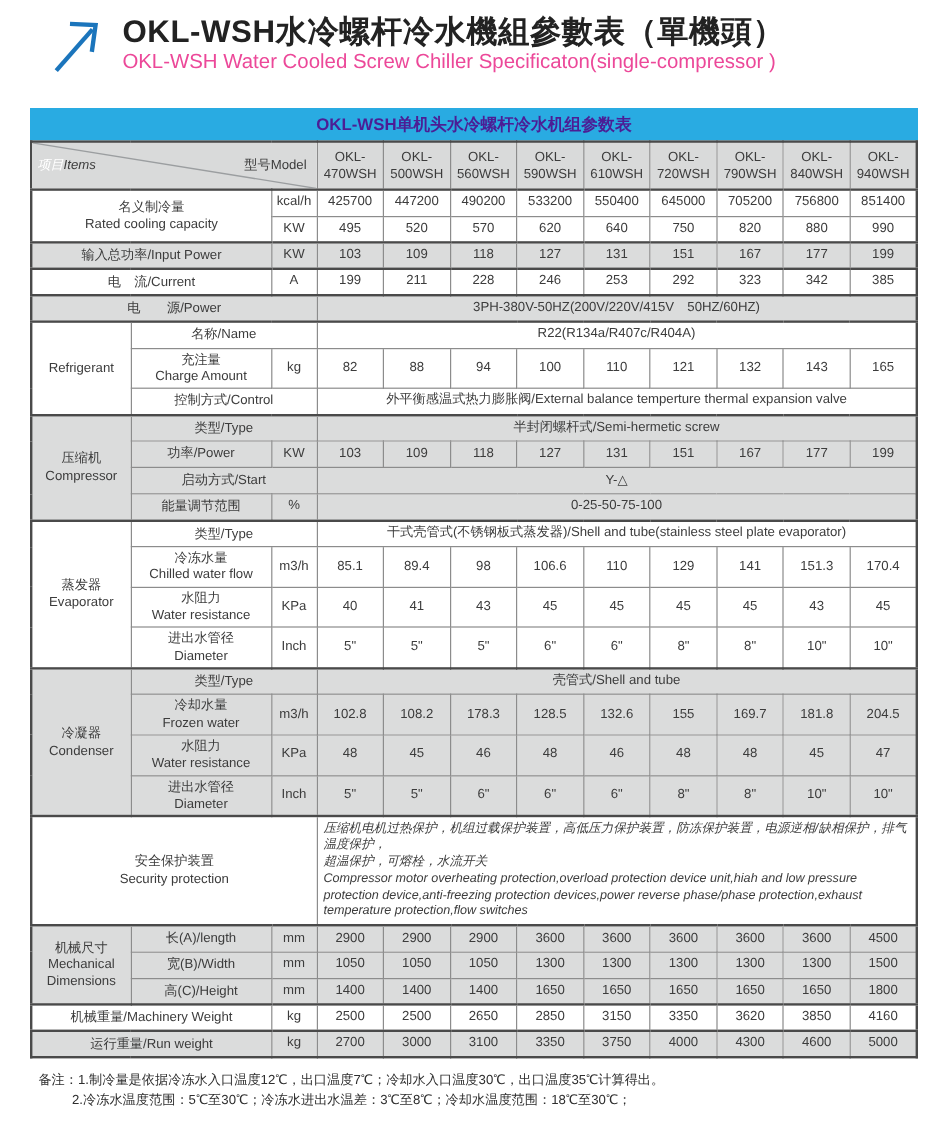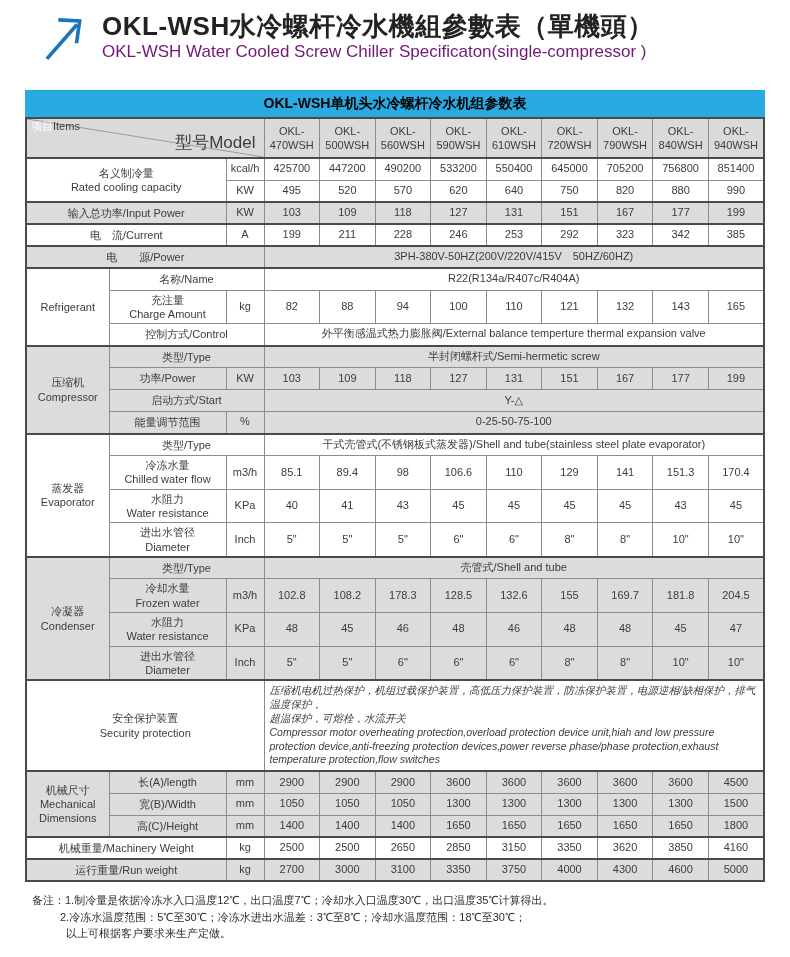--- a/index.html
+++ b/index.html
@@ -3,44 +3,44 @@
 <meta charset="utf-8">
 <style>
   html,body{margin:0;padding:0;background:#ffffff;}
   body{width:790px;height:957px;font-family:"Liberation Sans",sans-serif;color:#3c3c3c;position:relative;}
 
   
   .doc-header{display:flex;align-items:center;margin:8px 0 0 34px;height:58px;}
   .logo{width:58px;height:52px;flex:0 0 auto;}
   .titles{margin-left:10px;}
   .title-zh{font-size:26px;font-weight:bold;color:#222;letter-spacing:0.5px;line-height:1.1;}
-  .title-en{font-size:17px;color:#701a75;margin-top:1px;}
+  .title-en{font-size:17px;color:#ec4899;margin-top:1px;}
 
   
-  .banner{margin:24px 25px 0 25px;width:740px;box-sizing:border-box;background:#29abe2;color:#000000;
+  .banner{margin:24px 25px 0 25px;width:740px;box-sizing:border-box;background:#29abe2;color:#4c1d95;
           text-align:center;font-size:14px;font-weight:bold;height:27px;line-height:27px;}
 
   
   table.spec{border-collapse:collapse;table-layout:fixed;width:740px;margin:0 25px;font-size:11px;
              border:2px solid #4a4a4a;}
   col.c-group{width:83px;} col.c-label{width:117px;} col.c-unit{width:38px;}
   td{border:1px solid #8c8c8c;text-align:center;vertical-align:middle;padding:2px 2px;line-height:1.25;
      height:22px;box-sizing:border-box;overflow:hidden;}
   tr.g td{background:#dbdcdc;}
   tr.w td{background:#ffffff;}
   tr.sec td{border-top:2px solid #4a4a4a;}
   tr.hdr td{background:#d9dada;height:40px;border-bottom:2px solid #4a4a4a;}
   td.model{font-size:11px;line-height:1.3;}
   td.merged{white-space:pre-line;}
   td.merged.left{text-align:left;padding:3px 5px;font-size:10.5px;line-height:1.32;font-style:italic;}
   td.group,td.label{line-height:1.3;}
   td.corner{position:relative;padding:0;}
-  .c-items{position:absolute;left:4px;top:1px;font-size:11px;}
+  .c-items{position:absolute;left:4px;top:13px;font-size:11px;font-style:italic;}
   .c-items .c-zh{color:#ffffff;}
-  .c-model{position:absolute;right:8px;top:13px;font-size:17px;}
+  .c-model{position:absolute;right:8px;top:13px;font-size:11px;}
   .diag{position:absolute;left:0;top:0;width:100%;height:100%;}
 
   
   .notes{margin:10px 0 0 30px;font-size:11px;color:#2e2e2e;line-height:1.5;}
   .notes div{white-space:nowrap;}
   .n1{padding-left:2px;}
   .n2{padding-left:30px;}
   .n3,.n4,.n5{padding-left:36px;}
 </style>
 </head>
@@ -356,15 +356,14 @@
         <td class="val">4300</td>
         <td class="val">4600</td>
         <td class="val">5000</td>
       </tr>
     </tbody>
 </table>
 
 <div class="notes">
   <div class="n1">备注：1.制冷量是依据冷冻水入口温度12℃，出口温度7℃；冷却水入口温度30℃，出口温度35℃计算得出。</div>
   <div class="n2">2.冷冻水温度范围：5℃至30℃；冷冻水进出水温差：3℃至8℃；冷却水温度范围：18℃至30℃；</div>
-  <div class="n4">以上可根据客户要求来生产定做。</div>
 
 </div>
 
 </body></html>

